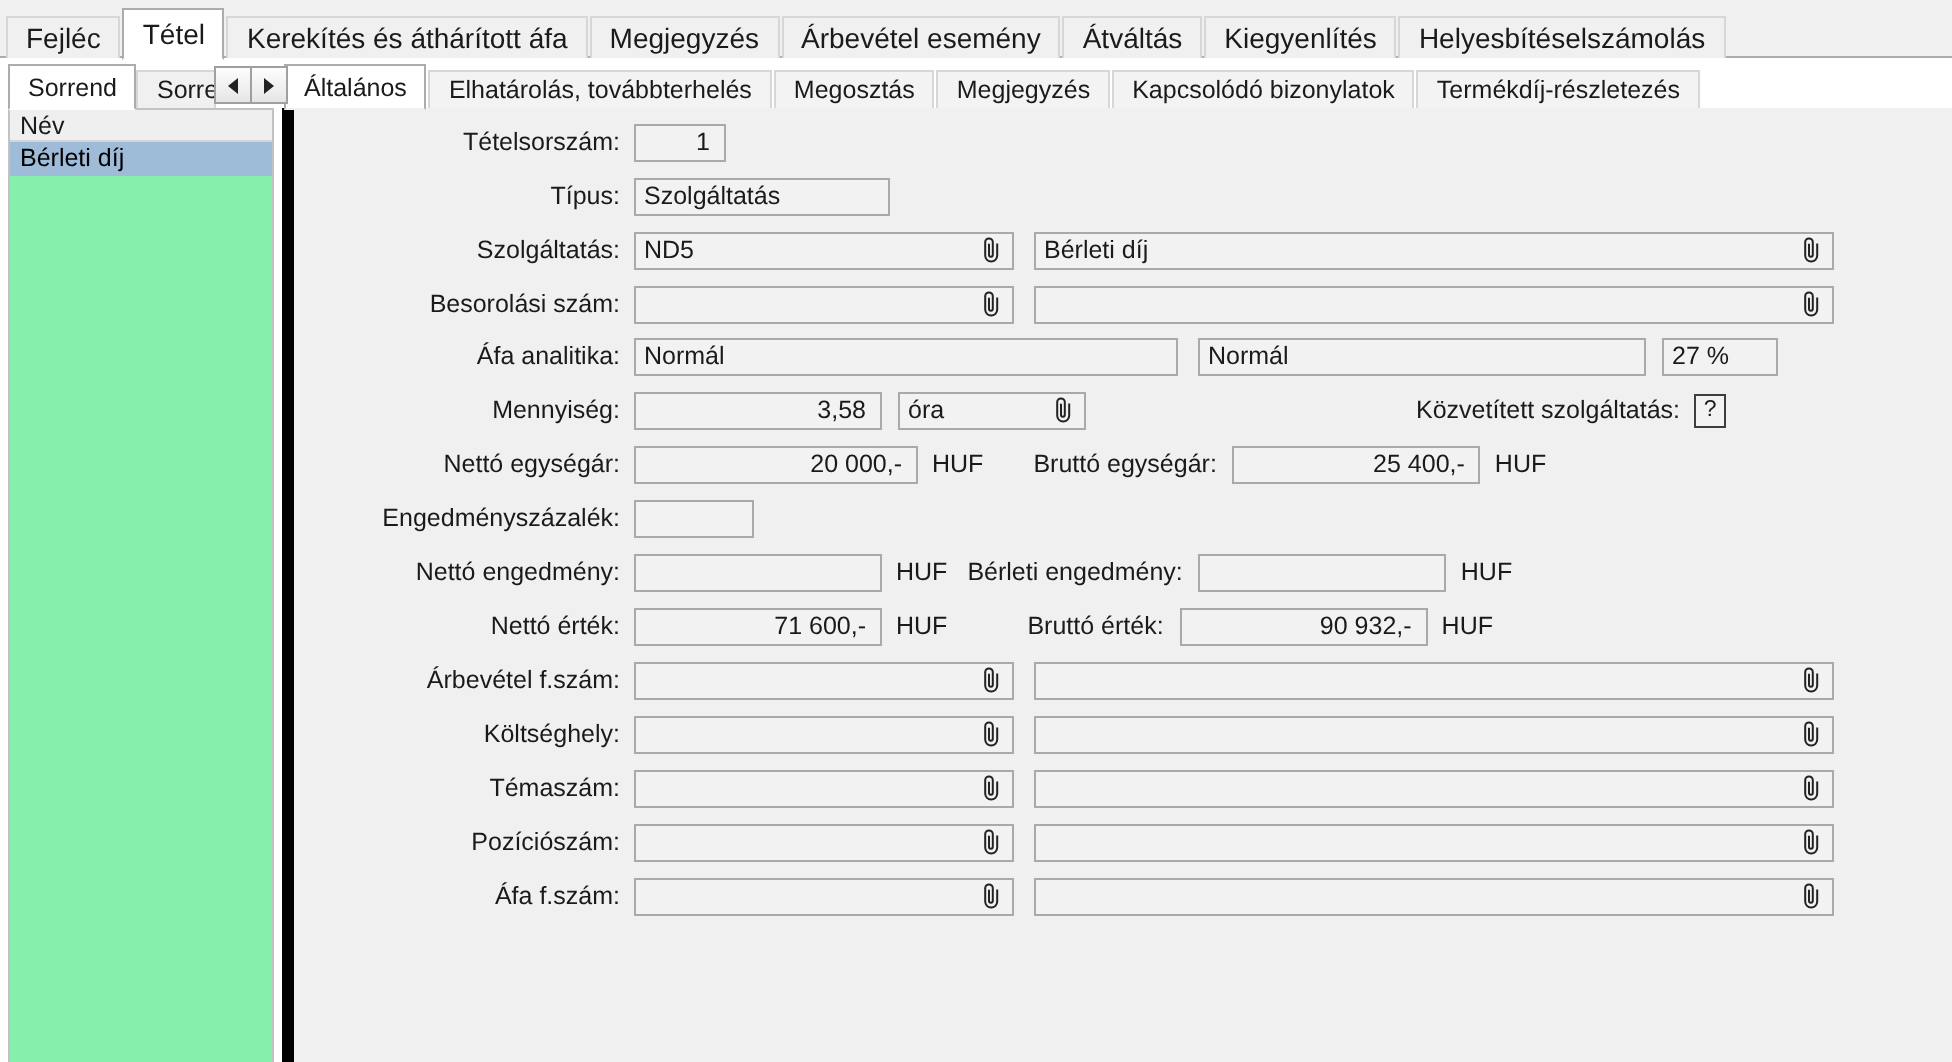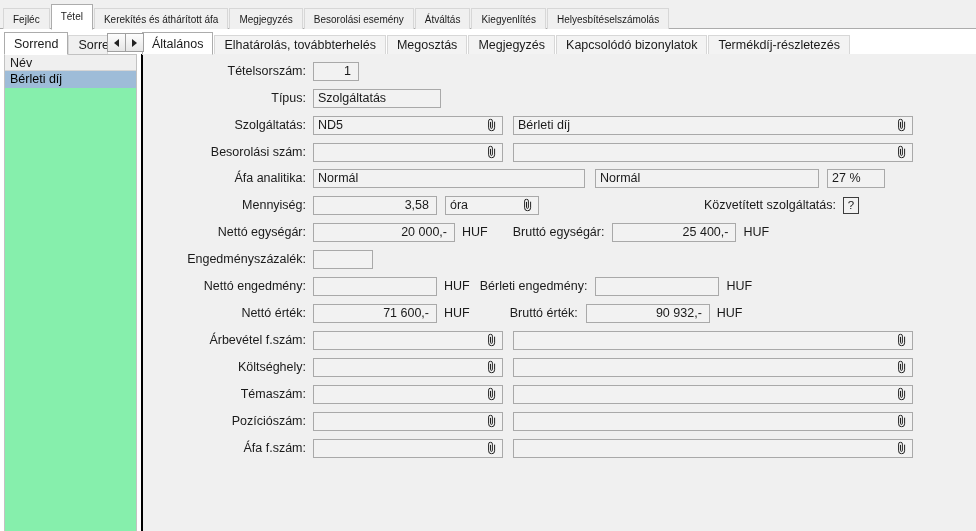--- a/index.html
+++ b/index.html
@@ -42,21 +42,21 @@
     padding-left: 3px;
   }
   .otab {
     height: 21px;
     line-height: 21px;
     padding: 0 9px;
     background: #f0f0f0;
     border: 1px solid #d7d7d7;
     border-bottom: none;
     margin-right: 1px;
-    font-size: 10px;
+    font-size: 14px;
     color: #1a1a1a;
     white-space: nowrap;
     box-sizing: border-box;
     cursor: default;
   }
   .otab.active {
     height: 26px;
     line-height: 24px;
     background: #ffffff;
     border: 1px solid #acacac;
@@ -200,21 +200,21 @@
     color: #000000;
   }
 
   
   .content {
     position: absolute;
     left: 141px; top: 54px;
     width: 835px;
     height: 477px;
     background: #f0f0f0;
-    border-left: 2px solid #000000;
+    border-left: 6px solid #000000;
     box-sizing: border-box;
   }
 
   
   .row {
     position: absolute;
     display: flex;
     align-items: center;
     height: 20px;
   }
@@ -269,21 +269,21 @@
 <body>
 
 <div class="top-sliver"></div>
 
 <div class="tabstrip-outer">
   <div class="tabs">
     <div class="otab">Fejléc</div>
     <div class="otab active">Tétel</div>
     <div class="otab">Kerekítés és áthárított áfa</div>
     <div class="otab">Megjegyzés</div>
-    <div class="otab">Besorolási esemény</div>
+    <div class="otab">Árbevétel esemény</div>
     <div class="otab">Átváltás</div>
     <div class="otab">Kiegyenlítés</div>
     <div class="otab">Helyesbítéselszámolás</div>
   </div>
 </div>
 
 <div class="strip2">
 
   <div class="sb-tabs">
     <div class="sbtab active">Sorrend</div>

